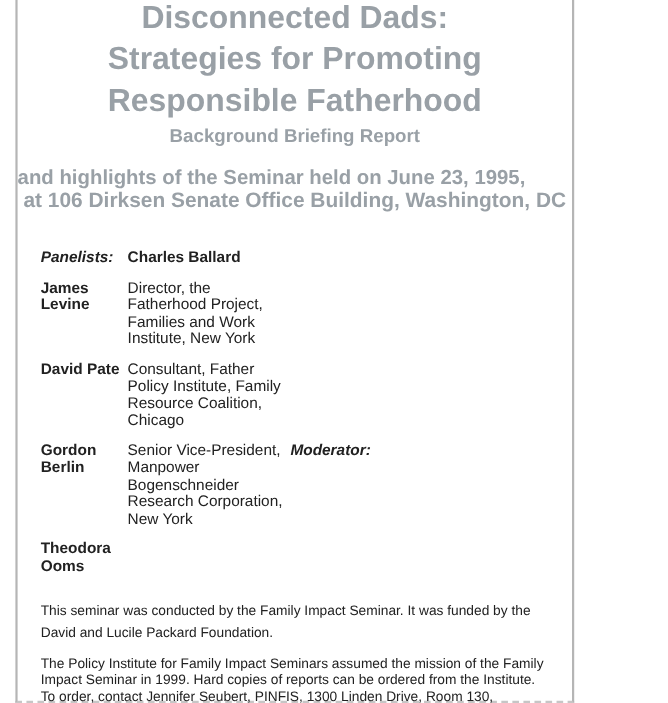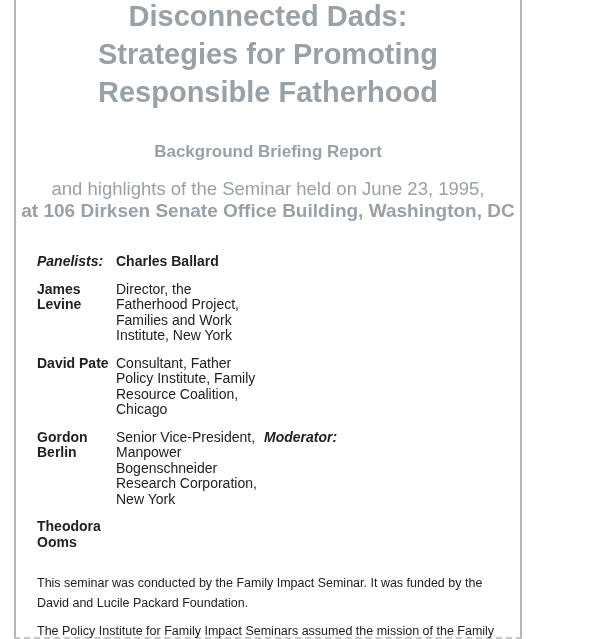--- a/index.html
+++ b/index.html
@@ -21,32 +21,31 @@
   }
   .title {
     margin-top: -3px;
     text-align: center;
     color: #99a0a6;
     font-weight: bold;
     font-size: 29px;
     line-height: 38px;
   }
   .subtitle {
-    margin-top: 28px;
     text-align: center;
     color: #99a0a6;
     font-weight: bold;
     font-size: 17px;
     line-height: 26px;
   }
   .seminar-line {
     margin-top: 13px;
-    text-align: center;
+    text-align: left;
     color: #99a0a6;
-    font-weight: normal;
+    font-weight: bold;
     font-size: 18.5px;
     line-height: 22px;
   }
   .location-line {
     margin-top: 3px;
     text-align: center;
     color: #99a0a6;
     font-weight: bold;
     font-size: 19px;
     line-height: 16px;

